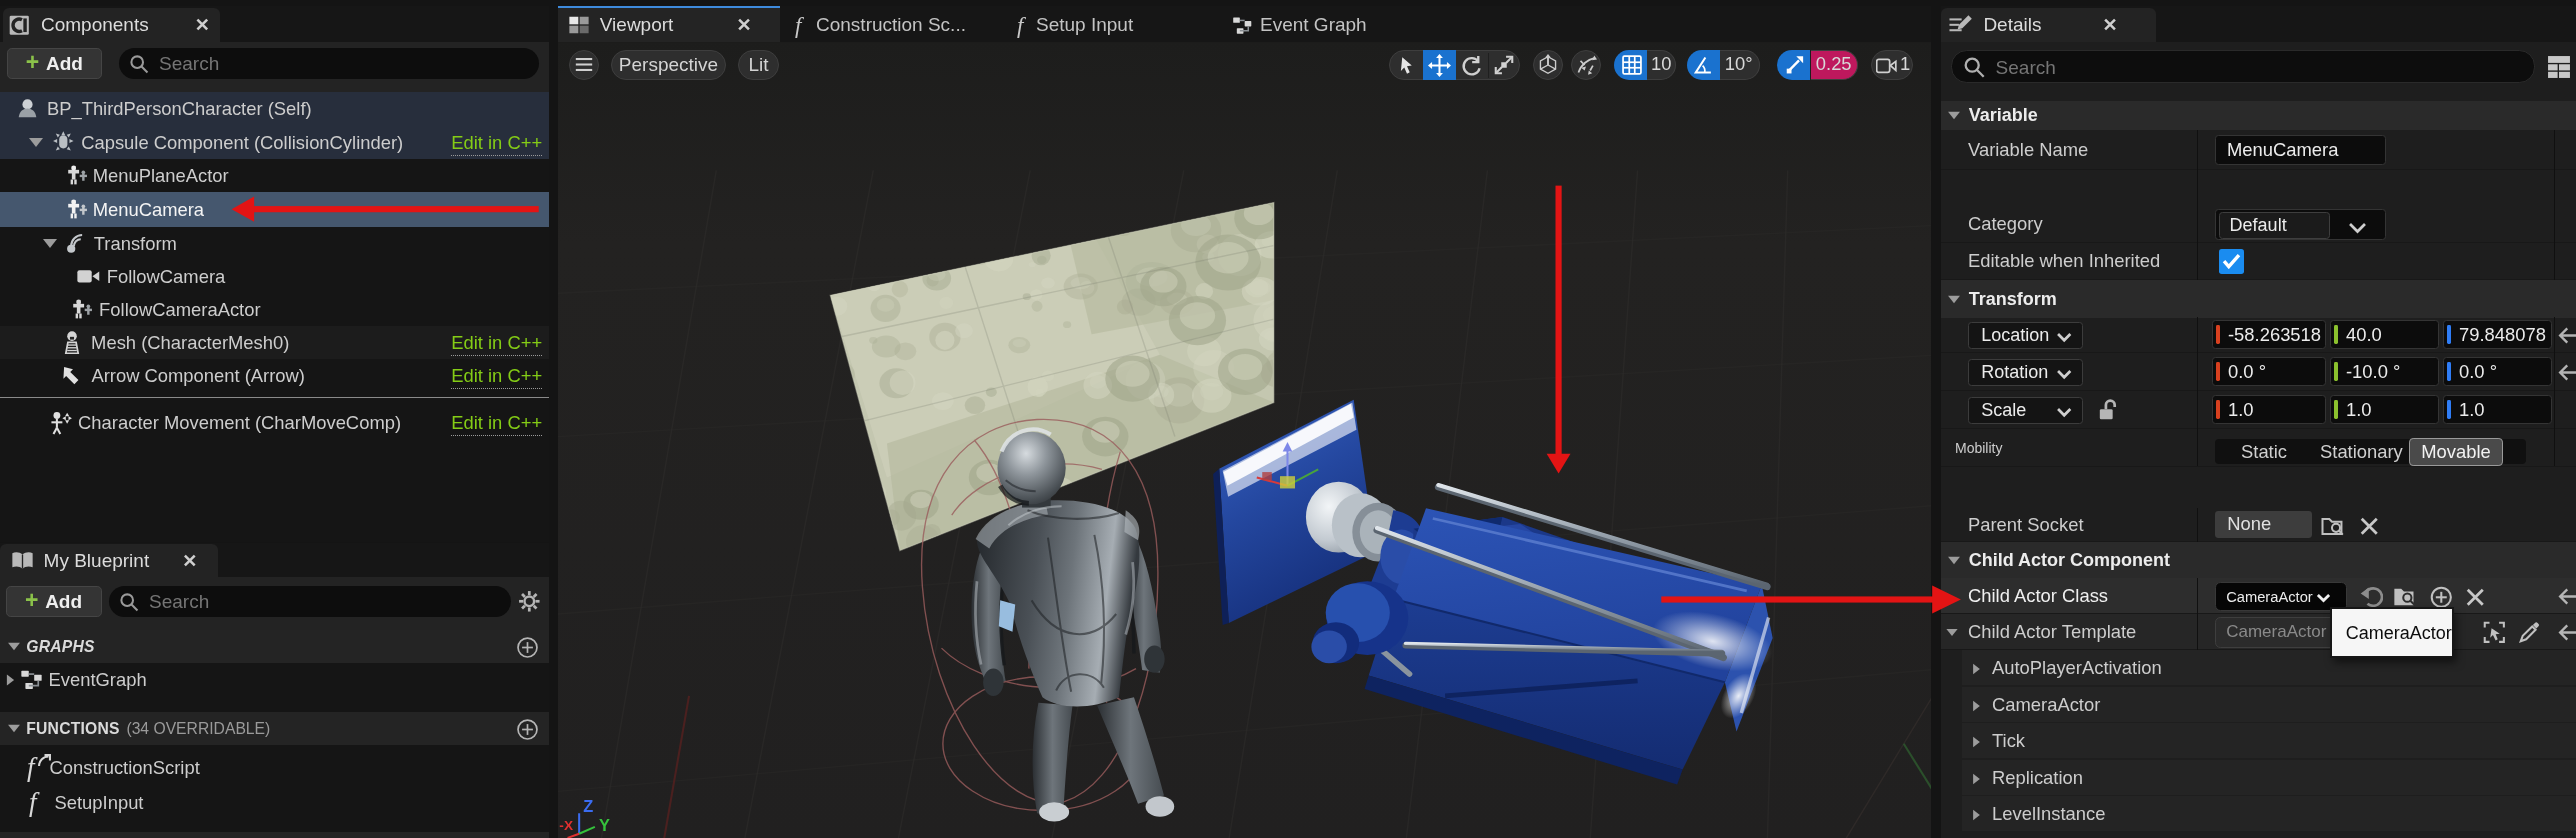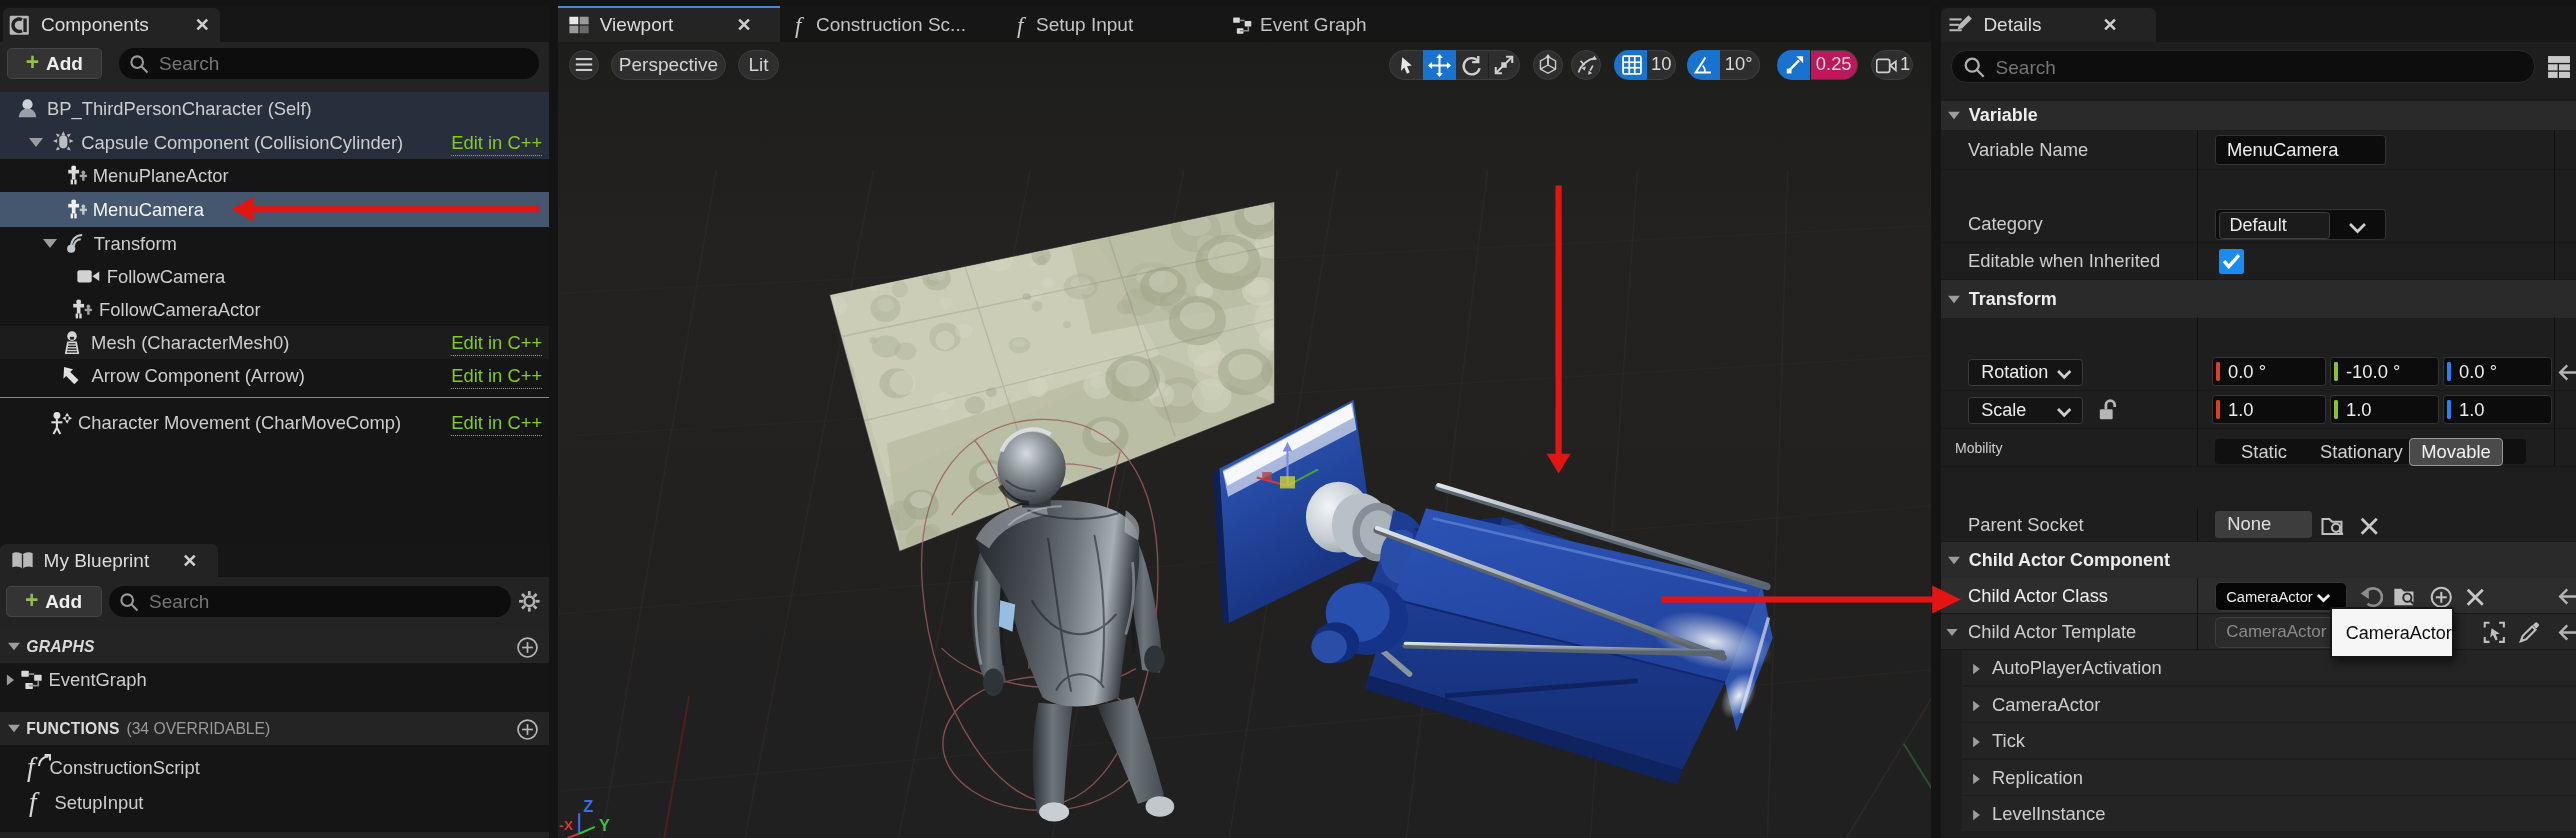--- a/index.html
+++ b/index.html
@@ -819,20 +819,34 @@
         <svg width="19" height="16.4" style="position:absolute;left:2.7px;top:3.4px;" viewBox="0 0 28 24">
           <path d="M3 12 L10 20 L25 3" stroke="#ffffff" stroke-width="5" fill="none"></path>
         </svg>
       </div>
     </div>
 
     <div class="hdr" style="left:0; top:274px; width:635px; height:38px; background:#2a2a2a;">
       <div class="tri-d" style="margin-left:5.5px; transform:scale(0.85);"></div>
       <span style="font-weight:bold; font-size:18px; color:#ececec; margin-left:8.2px;">Transform</span>
     </div>
+    <div class="row" style="left:0; top:311px; width:635px; height:36px; border-bottom:1.4px solid #181818;">
+      <div class="field" style="left:27px; top:4.8px; width:115px; height:27px; background:#141414; border-color:#3c3c3c;">
+        <span style="margin-left:12.3px; font-size:18px;">Location</span>
+        <svg width="16.4" height="11" style="position:absolute;left:87px;top:9px;" viewBox="0 0 24 16">
+            <path d="M3 3 L12 12 L21 3" stroke="#cfcfcf" stroke-width="4" fill="none"></path>
+          </svg>
+      </div>
+      <div class="field" style="left:271px; top:3.4px; width:114px; height:29px;"><div class="cbar" style="background:#d8401f;height:19px;"></div>-58.263518</div>
+      <div class="field" style="left:389px; top:3.4px; width:109px; height:29px;"><div class="cbar" style="background:#8bc12e;height:19px;"></div>40.0</div>
+      <div class="field" style="left:502px; top:3.4px; width:109px; height:29px;"><div class="cbar" style="background:#2f7df6;height:19px;"></div>79.848078</div>
+      <svg width="20.5" height="19" style="position:absolute;left:616px;top:9px;" viewBox="0 0 26 24">
+          <path d="M26 12 H6 M13 3 L4 12 L13 21" stroke="#b5b5b5" stroke-width="3" fill="none"></path>
+        </svg>
+    </div>
     <div class="row" style="left:0; top:347px; width:635px; height:38px; border-bottom:1.4px solid #181818;">
       <div class="field" style="left:27px; top:5.5px; width:115px; height:27px; background:#141414; border-color:#3c3c3c;">
         <span style="margin-left:12.3px; font-size:18px;">Rotation</span>
         <svg width="16.4" height="11" style="position:absolute;left:87px;top:9px;" viewBox="0 0 24 16">
             <path d="M3 3 L12 12 L21 3" stroke="#cfcfcf" stroke-width="4" fill="none"></path>
           </svg>
       </div>
       <div class="field" style="left:271px; top:4.1px; width:114px; height:29px;"><div class="cbar" style="background:#d8401f;height:19px;"></div>0.0 °</div>
       <div class="field" style="left:389px; top:4.1px; width:109px; height:29px;"><div class="cbar" style="background:#8bc12e;height:19px;"></div>-10.0 °</div>
       <div class="field" style="left:502px; top:4.1px; width:109px; height:29px;"><div class="cbar" style="background:#2f7df6;height:19px;"></div>0.0 °</div>

